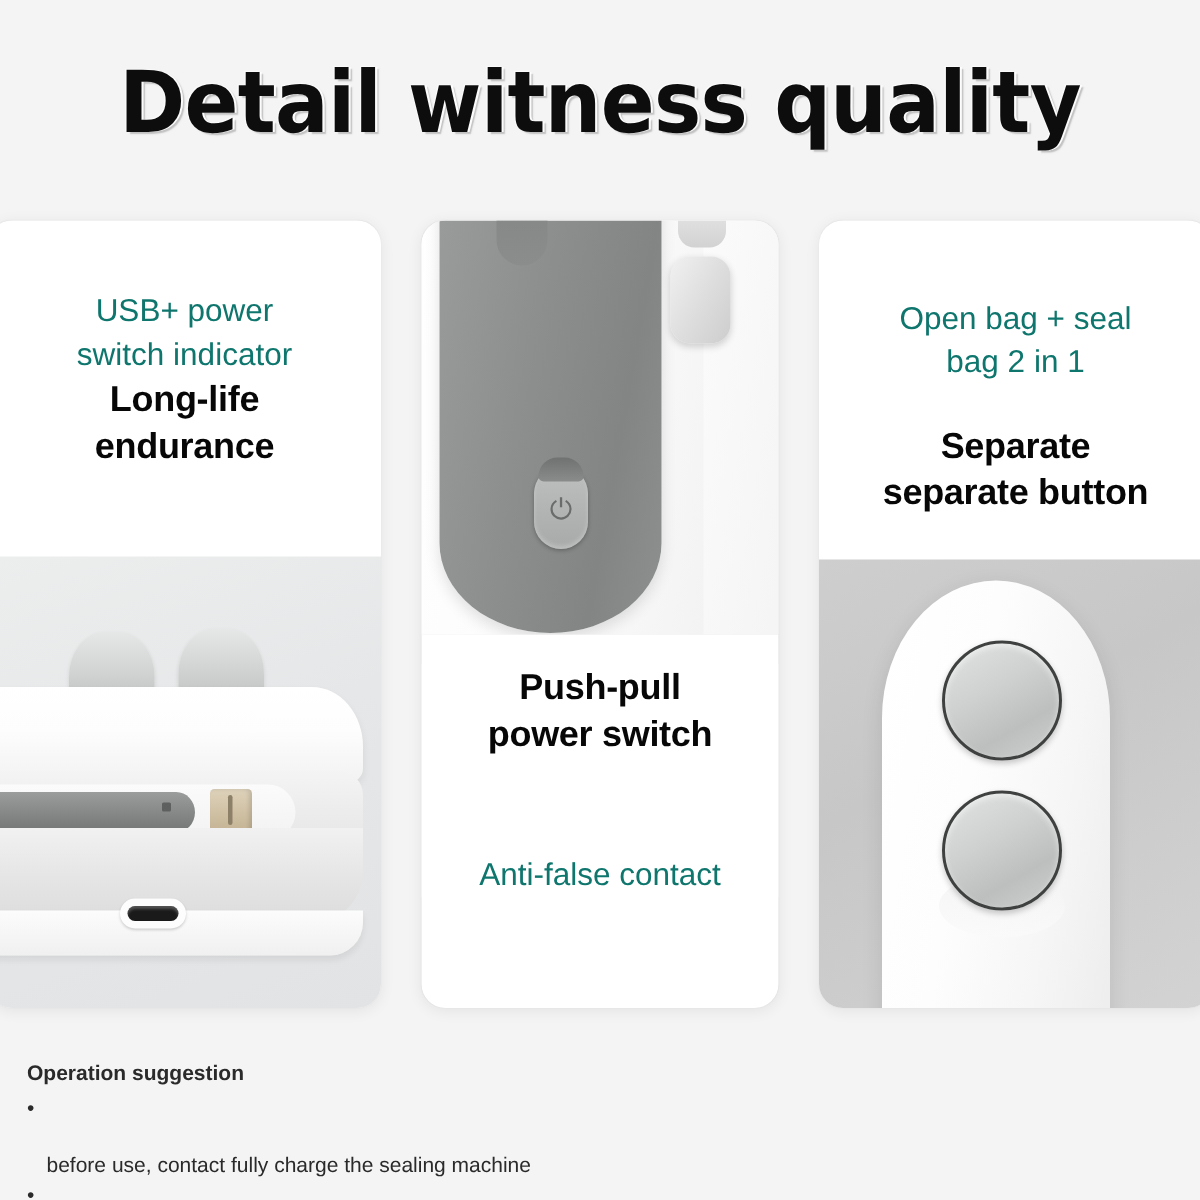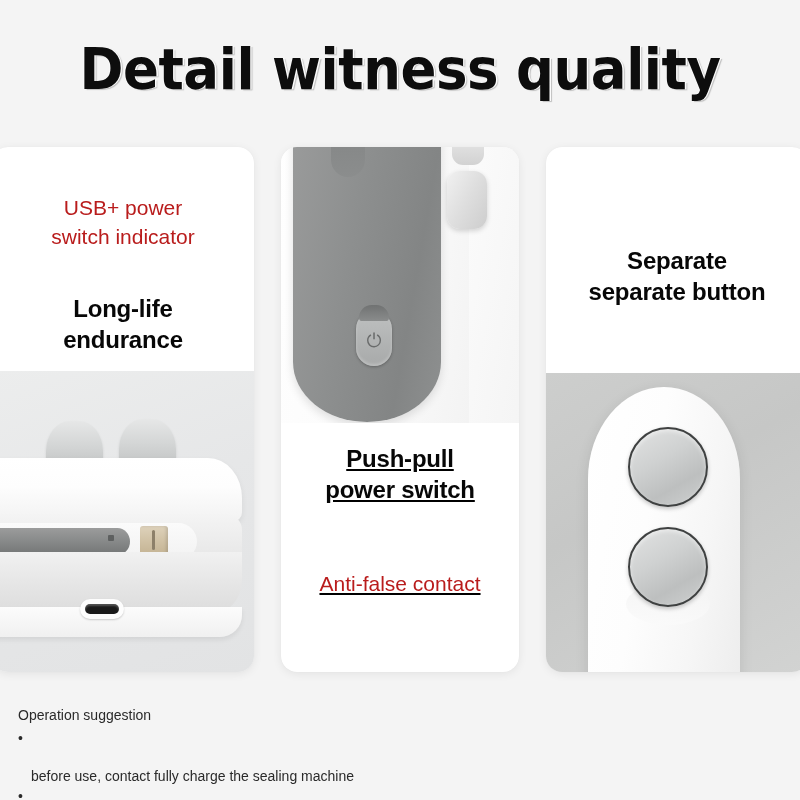--- a/index.html
+++ b/index.html
@@ -68,21 +68,21 @@
     width: 100%;
     background: #ffffff;
     z-index: 3;
     text-align: center;
     padding: 0 10px;
   }
 
   .line-regular {
     font-size: 21px;
     line-height: 29px;
-    color: #b91c1c;
+    color: #0f766e;
     font-weight: normal;
     white-space: pre-line;
   }
 
   .line-bold {
     font-size: 24px;
     line-height: 31px;
     color: #070707;
     font-weight: bold;
     white-space: pre-line;
@@ -314,20 +314,21 @@
     position: absolute;
     left: 18px;
     top: 705px;
     width: 500px;
     color: #2a2a2a;
   }
   .footer-title {
     font-size: 14px;
     line-height: 20px;
     margin-bottom: 4px;
+    font-weight: bold;
   }
   .footer-list { list-style: none; }
   .footer-item {
     position: relative;
     font-size: 14px;
     line-height: 19px;
     padding-left: 13px;
     margin-bottom: 1px;
     white-space: pre-line;
   }
@@ -343,21 +344,21 @@
 
 <div class="page-title">Detail witness quality</div>
 
 <div class="cards">
 
   <div class="card card-1">
 
     <div class="card-text" style="top:46px;">
       <div class="line-regular">USB+ power
 switch indicator</div>
-      <div class="line-bold" style="margin-top:42px;">Long-life
+      <div class="line-bold" style="">Long-life
 endurance</div>
     </div>
 
     <div class="photo photo-1">
       <div class="c1-knob k1"></div>
       <div class="c1-knob k2"></div>
       <div class="c1-body-top"></div>
       <div class="c1-body-mid"></div>
       <div class="c1-slot"></div>
       <div class="c1-heatbar"></div>
@@ -376,31 +377,33 @@
       <div class="c2-gray-panel">
         <div class="c2-groove"></div>
         <div class="c2-switch">
           <div class="c2-power-glyph">⏻</div>
         </div>
       </div>
       <div class="c2-tab-sm"></div>
       <div class="c2-tab"></div>
     </div>
 
-    <div class="card-text" style="top:296px;text-decoration:underline;">
+    <div class="card-text" style="top:296px;">
       <div class="line-bold">Push-pull
 power switch</div>
       <div class="line-regular" style="margin-top:64px;">Anti-false contact</div>
     </div>
   </div>
 
   <div class="card card-3">
 
     <div class="card-text" style="top:51px;">
-      <div class="line-bold" style="margin-top:47px;">Separate
+      <div class="line-regular">Open bag + seal
+bag 2 in 1</div>
+      <div class="line-bold" style="margin-top:26px;">Separate
 separate button</div>
     </div>
 
     <div class="photo photo-3">
       <div class="c3-body">
         <div class="c3-dimple"></div>
         <div class="c3-btn b1"></div>
         <div class="c3-btn b2"></div>
       </div>
     </div>

